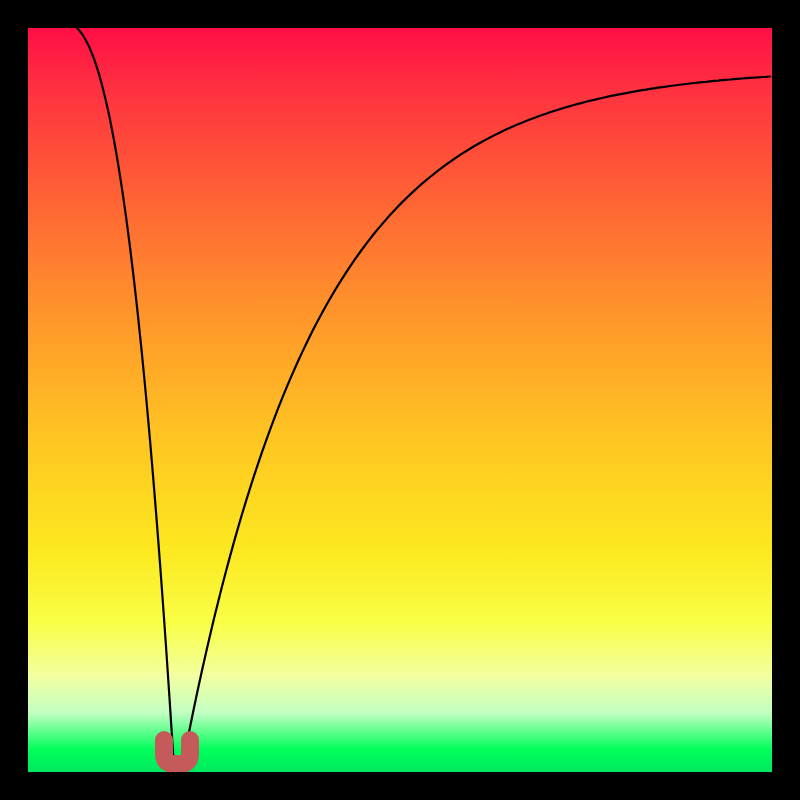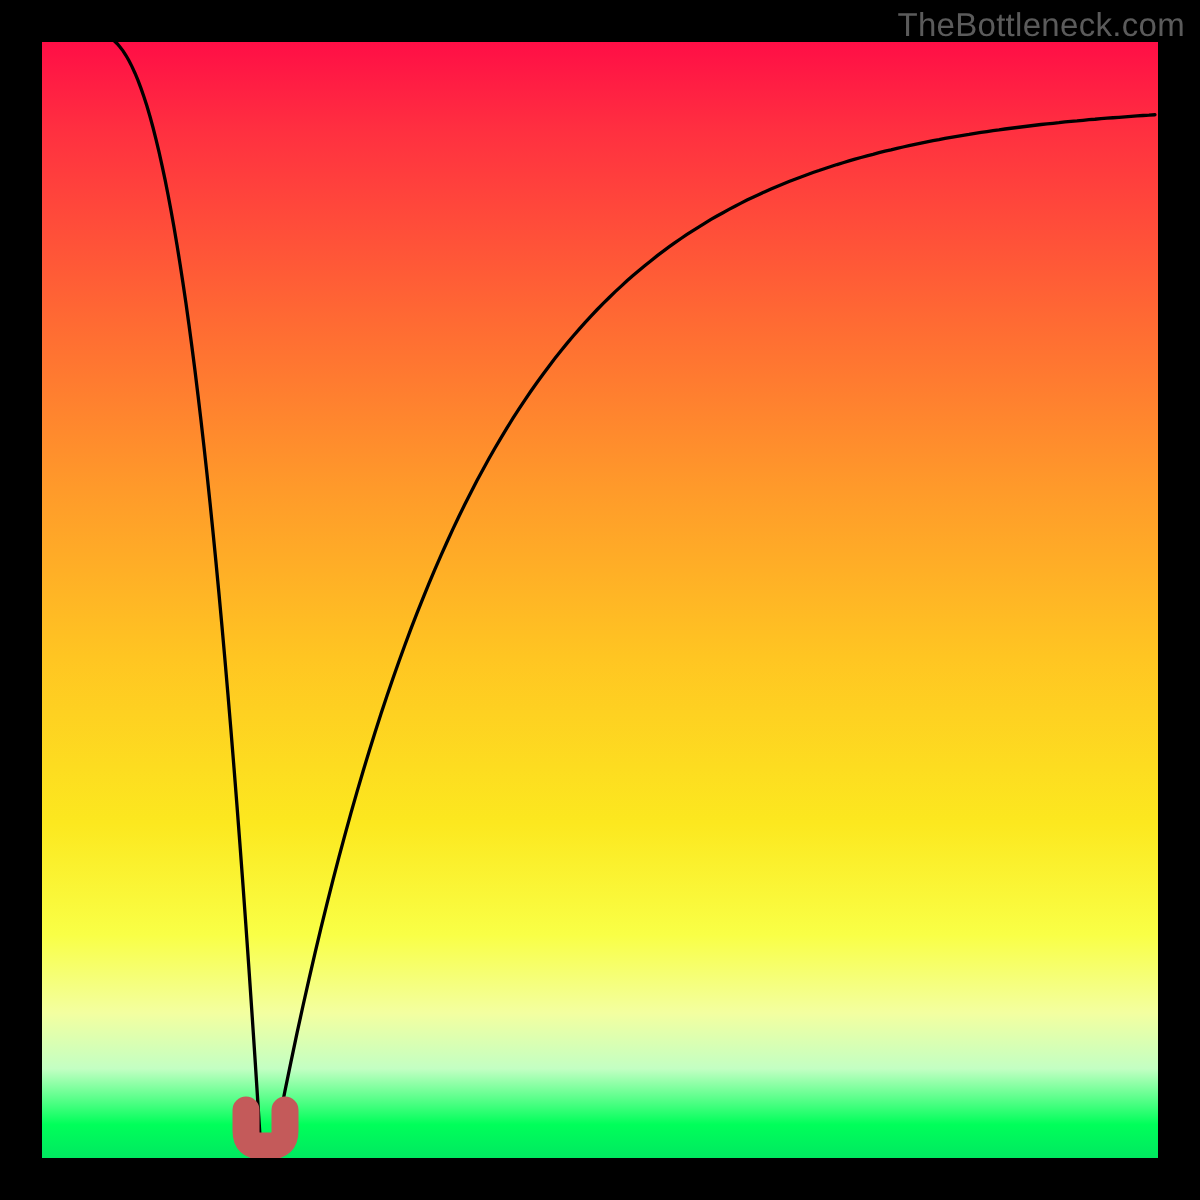--- a/index.html
+++ b/index.html
@@ -66,21 +66,20 @@
     fill: none;
     stroke-linecap: round;
     stroke-linejoin: round;
   }
 </style>
 </head>
 <body>
 
 <div class="frame">
 
-  <div class="watermark">TheBottleneck.com</div>
 
   <div class="plot-area">
     <svg class="curves" viewBox="0 0 744 744" preserveAspectRatio="none">
 
       <path id="left-branch" class="curve-line" d="M 34.0 -6.0 L 36.0 -6.0 L 38.0 -5.7 L 40.0 -5.3 L 42.0 -4.7 L 44.0 -3.7 L 46.0 -2.5 L 48.0 -0.9 L 50.0 1.0 L 52.0 3.3 L 54.0 5.9 L 56.0 9.0 L 58.0 12.5 L 60.0 16.4 L 62.0 20.8 L 64.0 25.6 L 66.0 30.9 L 68.0 36.7 L 70.0 42.9 L 72.0 49.7 L 74.0 57.0 L 76.0 64.9 L 78.0 73.2 L 80.0 82.2 L 82.0 91.6 L 84.0 101.7 L 86.0 112.3 L 88.0 123.5 L 90.0 135.3 L 92.0 147.8 L 94.0 160.8 L 96.0 174.4 L 98.0 188.7 L 100.0 203.7 L 102.0 219.2 L 104.0 235.5 L 106.0 252.4 L 108.0 269.9 L 110.0 288.1 L 112.0 307.1 L 114.0 326.7 L 116.0 347.0 L 118.0 368.0 L 120.0 389.7 L 122.0 412.2 L 124.0 435.4 L 126.0 459.3 L 128.0 483.9 L 130.0 509.3 L 132.0 535.4 L 134.0 562.3 L 136.0 590.0 L 138.0 618.4 L 140.0 647.7 L 142.0 677.6 L 144.0 708.4 L 146.0 740.0"></path>
 
       <path id="right-branch" class="curve-line" d="M 154.0 740.0 L 158.0 719.3 L 162.0 699.2 L 166.0 679.8 L 170.0 660.8 L 174.0 642.5 L 178.0 624.7 L 182.0 607.4 L 186.0 590.6 L 190.0 574.4 L 194.0 558.6 L 198.0 543.2 L 202.0 528.4 L 206.0 513.9 L 210.0 499.9 L 214.0 486.3 L 218.0 473.1 L 222.0 460.3 L 226.0 447.9 L 230.0 435.9 L 234.0 424.2 L 238.0 412.8 L 242.0 401.8 L 246.0 391.1 L 250.0 380.7 L 254.0 370.7 L 258.0 360.9 L 262.0 351.4 L 266.0 342.2 L 270.0 333.3 L 274.0 324.6 L 278.0 316.2 L 282.0 308.0 L 286.0 300.1 L 290.0 292.4 L 294.0 285.0 L 298.0 277.7 L 302.0 270.7 L 306.0 263.9 L 310.0 257.3 L 314.0 250.8 L 318.0 244.6 L 322.0 238.6 L 326.0 232.7 L 330.0 227.0 L 334.0 221.5 L 338.0 216.1 L 342.0 210.9 L 346.0 205.8 L 350.0 200.9 L 354.0 196.2 L 358.0 191.6 L 362.0 187.1 L 366.0 182.7 L 370.0 178.5 L 374.0 174.4 L 378.0 170.5 L 382.0 166.6 L 386.0 162.9 L 390.0 159.2 L 394.0 155.7 L 398.0 152.3 L 402.0 149.0 L 406.0 145.8 L 410.0 142.6 L 414.0 139.6 L 418.0 136.6 L 422.0 133.8 L 426.0 131.0 L 430.0 128.3 L 434.0 125.7 L 438.0 123.2 L 442.0 120.7 L 446.0 118.3 L 450.0 116.0 L 454.0 113.8 L 458.0 111.6 L 462.0 109.5 L 466.0 107.4 L 470.0 105.4 L 474.0 103.5 L 478.0 101.6 L 482.0 99.8 L 486.0 98.0 L 490.0 96.3 L 494.0 94.7 L 498.0 93.0 L 502.0 91.5 L 506.0 90.0 L 510.0 88.5 L 514.0 87.0 L 518.0 85.7 L 522.0 84.3 L 526.0 83.0 L 530.0 81.7 L 534.0 80.5 L 538.0 79.3 L 542.0 78.1 L 546.0 77.0 L 550.0 75.9 L 554.0 74.9 L 558.0 73.8 L 562.0 72.8 L 566.0 71.9 L 570.0 70.9 L 574.0 70.0 L 578.0 69.1 L 582.0 68.2 L 586.0 67.4 L 590.0 66.6 L 594.0 65.8 L 598.0 65.1 L 602.0 64.3 L 606.0 63.6 L 610.0 62.9 L 614.0 62.2 L 618.0 61.6 L 622.0 60.9 L 626.0 60.3 L 630.0 59.7 L 634.0 59.1 L 638.0 58.6 L 642.0 58.0 L 646.0 57.5 L 650.0 57.0 L 654.0 56.5 L 658.0 56.0 L 662.0 55.5 L 666.0 55.0 L 670.0 54.6 L 674.0 54.2 L 678.0 53.8 L 682.0 53.3 L 686.0 52.9 L 690.0 52.6 L 694.0 52.2 L 698.0 51.8 L 702.0 51.5 L 706.0 51.1 L 710.0 50.8 L 714.0 50.5 L 718.0 50.2 L 722.0 49.9 L 726.0 49.6 L 730.0 49.3 L 734.0 49.0 L 738.0 48.8 L 742.0 48.5"></path>
 
       <path class="u-marker" d="M 136 712
                L 136 726

